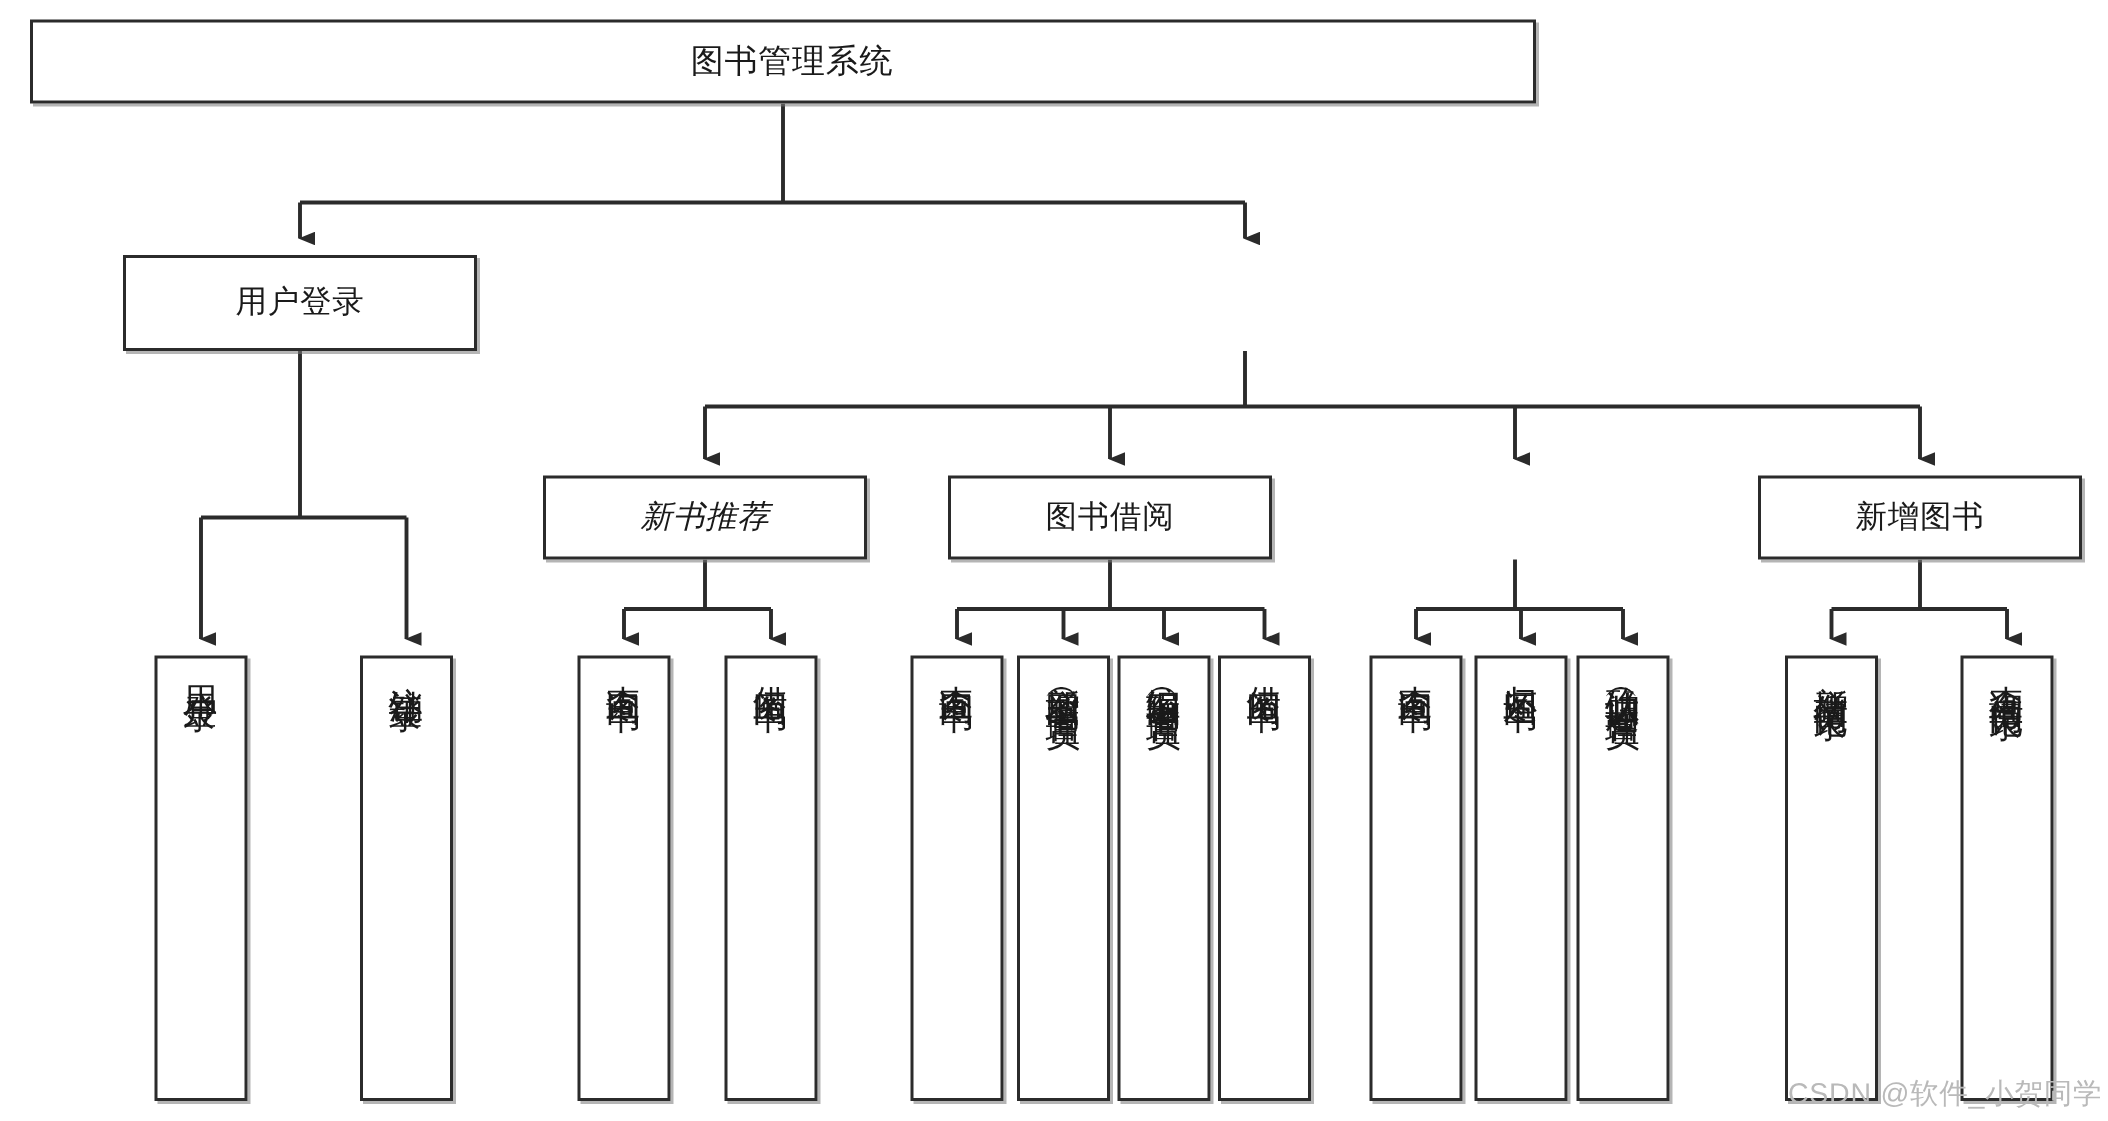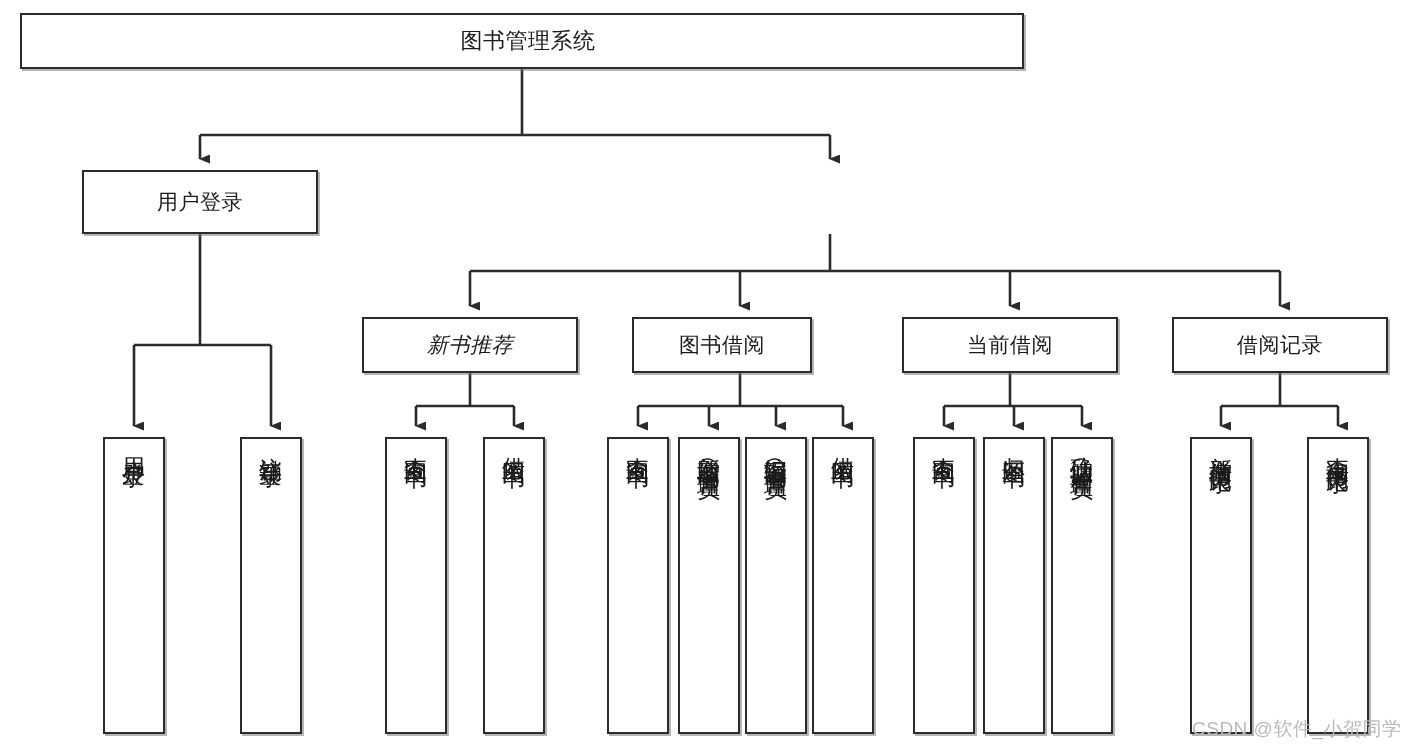--- a/index.html
+++ b/index.html
@@ -123,28 +123,25 @@
     <span class="label">图书管理系统</span>
   </div>
 
   <div class="node" style="left:82px; top:170px; width:236px; height:64px;">
     <span class="label">用户登录</span>
   </div>
 
   <div class="node" style="left:362px; top:317px; width:216px; height:56px;font-style:italic;">
     <span class="label">新书推荐</span>
   </div>
-  <div class="node" style="left:632px; top:317px; width:180px; height:56px;">
+  <div class="node" style="left:632px; top:317px; width:216px; height:56px;">
     <span class="label">图书借阅</span>
   </div>
-  <div class="node" style="left:902px; top:317px; width:216px; height:56px;">
-    <span class="label">当前借阅</span>
-  </div>
   <div class="node" style="left:1172px; top:317px; width:216px; height:56px;">
-    <span class="label">借阅记录</span>
+    <span class="label">新增图书</span>
   </div>
 
   <div class="node vertical" style="left:103px; top:437px; width:62px; height:297px;">
     <span class="label">用户登录</span>
   </div>
   <div class="node vertical" style="left:240px; top:437px; width:62px; height:297px;">
     <span class="label">注销登录</span>
   </div>
 
   <div class="node vertical" style="left:385px; top:437px; width:62px; height:297px;">

